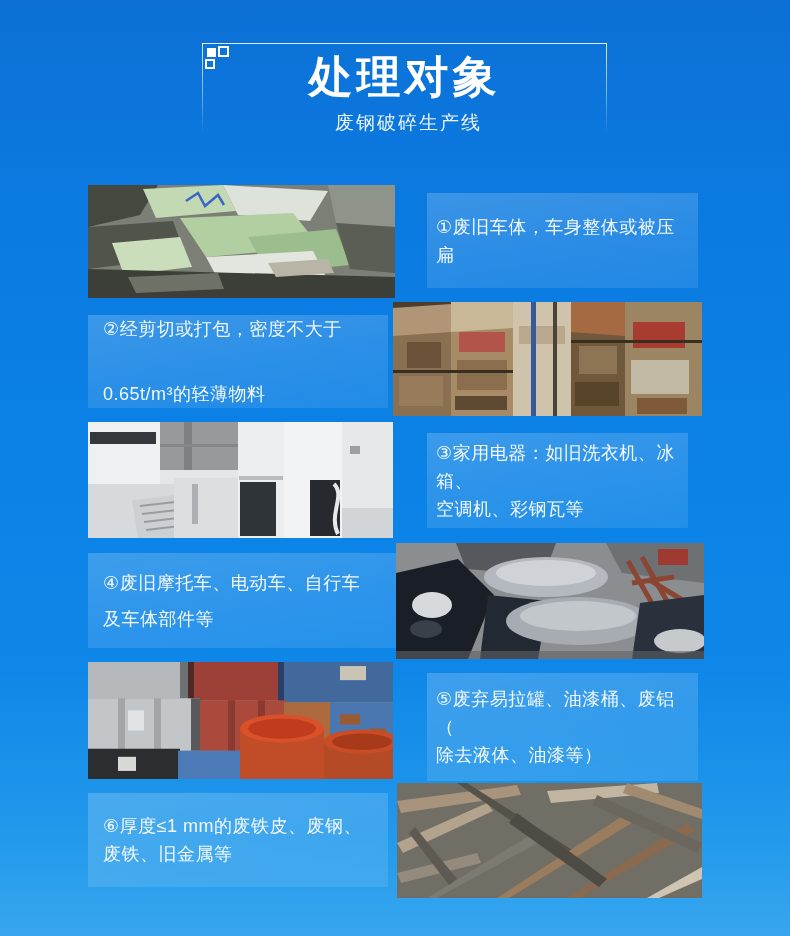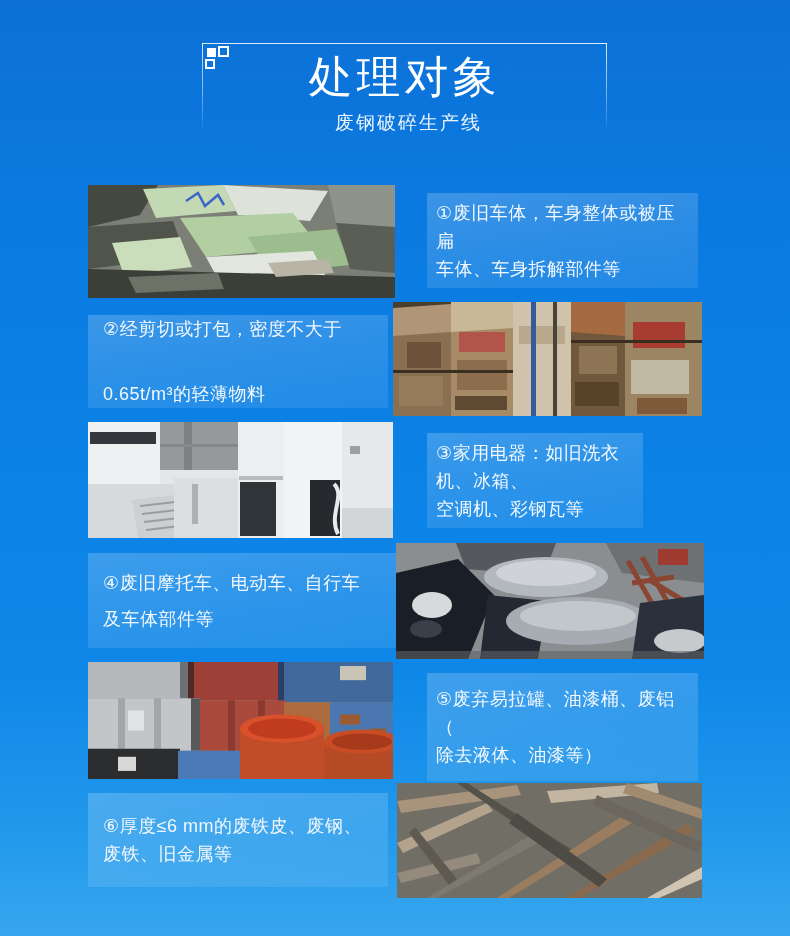--- a/index.html
+++ b/index.html
@@ -12,37 +12,37 @@
   .header{position:absolute;left:202px;top:43px;width:405px;height:100px;}
   .hb-top{position:absolute;left:0;top:0;width:100%;height:1px;background:rgba(255,255,255,.85);}
   .hb-left,.hb-right{position:absolute;top:0;width:1px;height:90px;
     background:linear-gradient(180deg,rgba(255,255,255,.85) 0%,rgba(255,255,255,.45) 55%,rgba(255,255,255,0) 100%);}
   .hb-left{left:0}.hb-right{right:0}
   .sq{position:absolute;box-sizing:border-box;}
   .sq-filled{left:5px;top:5px;width:9px;height:9px;background:#fff;}
   .sq-outline1{left:16px;top:3px;width:11px;height:11px;border:2px solid #fff;background:#0c74da;}
   .sq-outline2{left:3px;top:16px;width:10px;height:10px;border:2px solid #fff;background:#0c74da;}
   .title{position:absolute;left:0;right:0;top:10px;margin:0;text-align:center;color:#fff;
-    font-size:44px;font-weight:400;letter-spacing:4px;line-height:1.1;}
+    font-size:44px;font-weight:700;letter-spacing:4px;line-height:1.1;}
   .subtitle{position:absolute;left:0;right:0;top:67px;text-align:center;color:#e9f4fd;
     font-size:19px;letter-spacing:2px;margin-left:8px;}
   
   .photo{position:absolute;overflow:hidden;background:#777;}
   .photo svg{display:block;width:100%;height:100%;}
   .tbox{position:absolute;box-sizing:border-box;display:flex;flex-direction:column;justify-content:center;
     background:linear-gradient(172deg,rgba(255,255,255,.20) 0%,rgba(255,255,255,.13) 55%,rgba(255,255,255,.09) 100%);
     color:#f2f8fe;font-size:18px;line-height:28px;letter-spacing:.5px;}
   .tbox.left{padding:0 12px 0 15px;}
   .tbox.right{padding:0 13px 0 9px;}
   .p1{left:88px;top:185px;width:307px;height:113px;}
   .b1{left:427px;top:193px;width:271px;height:95px;}
   .b2{left:88px;top:315px;width:300px;height:93px;justify-content:space-between;}
   .p2{left:393px;top:302px;width:309px;height:114px;}
   .p3{left:88px;top:422px;width:305px;height:116px;}
-  .b3{left:427px;top:433px;width:216px;height:95px;}
+  .b3{left:427px;top:433px;width:261px;height:95px;}
   .b4{left:88px;top:553px;width:326px;height:95px;gap:8px;}
   .p4{left:396px;top:543px;width:308px;height:116px;}
   .p5{left:88px;top:662px;width:305px;height:117px;}
   .b5{left:427px;top:673px;width:271px;height:108px;}
   .b6{left:88px;top:793px;width:300px;height:94px;}
   .p6{left:397px;top:783px;width:305px;height:115px;}
 </style>
 </head>
 <body>
 
@@ -73,21 +73,20 @@
       <polygon points="24,58 92,52 104,82 36,90" fill="#cadebb"></polygon>
       <polygon points="118,72 225,66 238,92 132,98" fill="#e3e6de"></polygon>
       <polygon points="0,84 307,92 307,113 0,113" fill="#3c3f38"></polygon>
       <polygon points="40,92 130,88 136,104 48,108" fill="#6d7166"></polygon>
       <polygon points="180,78 240,74 246,88 188,92" fill="#b8b4a6"></polygon>
       <polyline points="98,16 110,8 117,21 130,10 136,20" fill="none" stroke="#3b66c6" stroke-width="2.5"></polyline>
     </svg>
   </div>
   <div class="tbox right b1">
     <div class="tline">①废旧车体，车身整体或被压扁</div>
-    <div class="tline">车体、车身拆解部件等</div>
   </div>
 
   <div class="tbox left b2">
     <div class="tline">②经剪切或打包，密度不大于</div>
     <div class="tline">0.65t/m³的轻薄物料</div>
   </div>
   <div class="photo p2">
     <svg viewBox="0 0 309 114" preserveAspectRatio="none" aria-hidden="true">
       <rect width="309" height="114" fill="#4c3e2d"></rect>
       <rect x="0" y="6" width="58" height="108" fill="#8a7052"></rect>
@@ -202,21 +201,21 @@
       <ellipse cx="274" cy="79" rx="38" ry="12" fill="#c84c24"></ellipse>
       <ellipse cx="274" cy="79" rx="30" ry="8" fill="#a83a1c"></ellipse>
     </svg>
   </div>
   <div class="tbox right b5">
     <div class="tline">⑤废弃易拉罐、油漆桶、废铝（</div>
     <div class="tline">除去液体、油漆等）</div>
   </div>
 
   <div class="tbox left b6">
-    <div class="tline">⑥厚度≤6 mm的废铁皮、废钢、</div>
+    <div class="tline">⑥厚度≤1 mm的废铁皮、废钢、</div>
     <div class="tline">废铁、旧金属等</div>
   </div>
   <div class="photo p6">
     <svg viewBox="0 0 305 115" preserveAspectRatio="none" aria-hidden="true">
       <rect width="305" height="115" fill="#716e66"></rect>
       <polygon points="0,18 120,2 124,12 4,30" fill="#a8937c"></polygon>
       <polygon points="0,60 90,20 96,28 6,70" fill="#b3a28c"></polygon>
       <polygon points="30,115 140,48 148,56 40,115" fill="#7d7a72"></polygon>
       <polygon points="60,0 70,0 180,70 172,78" fill="#55524a"></polygon>
       <polygon points="100,115 230,30 238,38 112,115" fill="#9a7c5e"></polygon>

